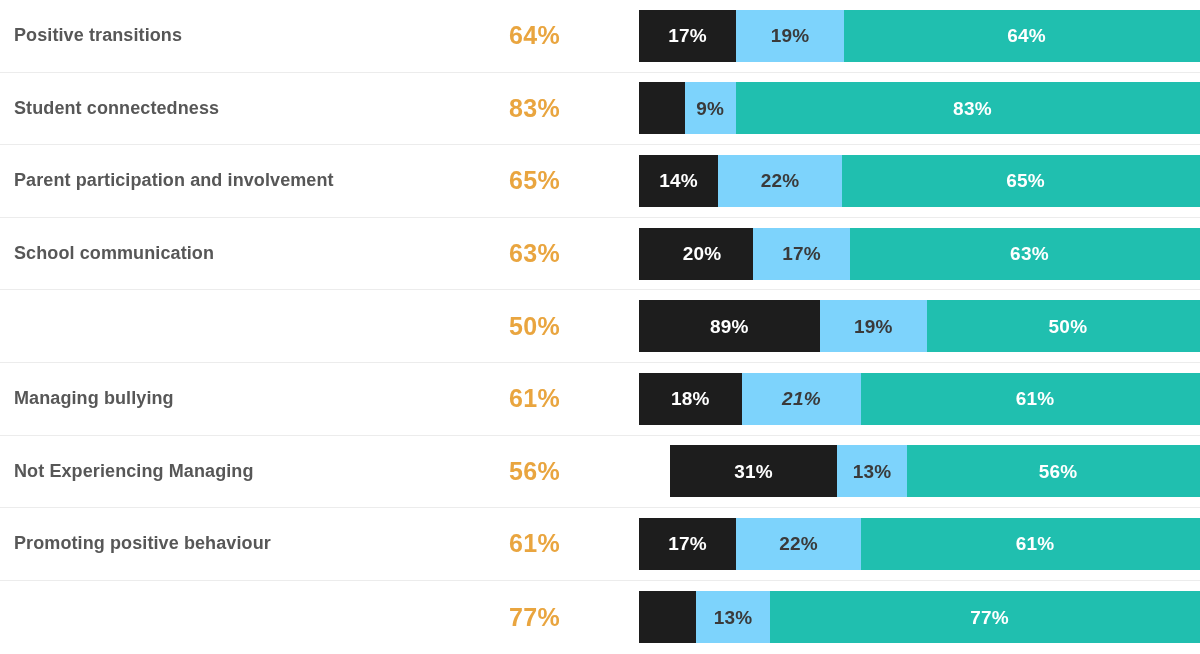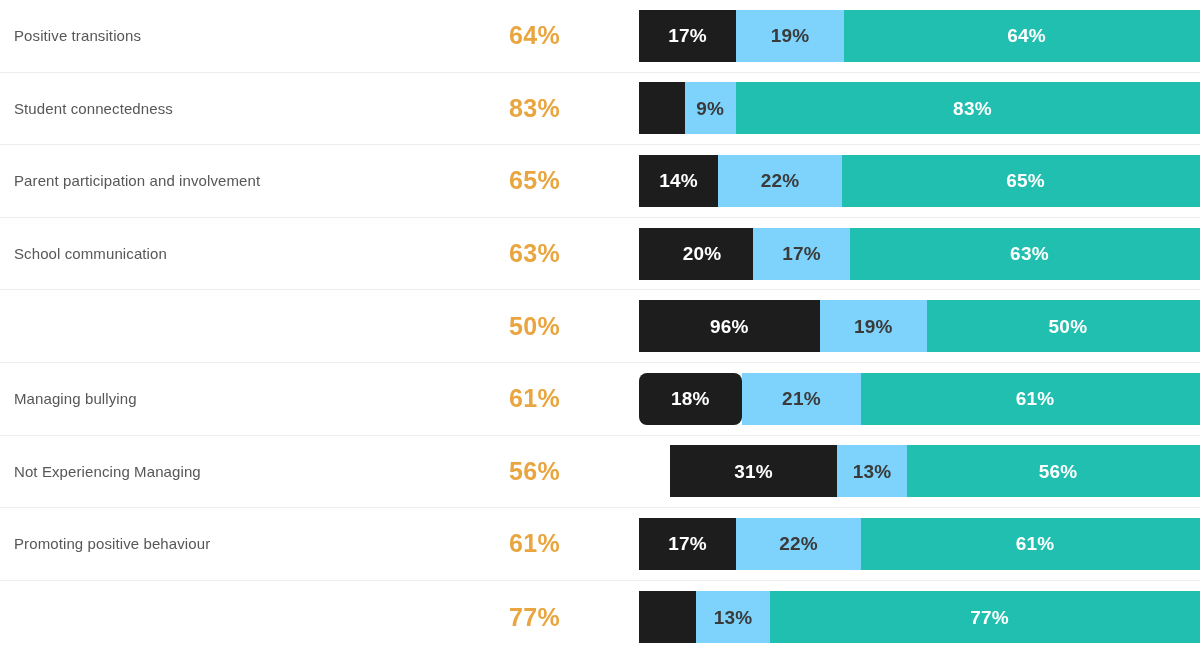--- a/index.html
+++ b/index.html
@@ -39,25 +39,25 @@
   .label-cell {
     position: absolute;
     left: 14px;
     top: 0;
     height: 100%;
     width: 450px;
     display: flex;
     align-items: center;
   }
   .label-text {
-    font-size: 15px;
+    font-size: 18px;
     color: #575757;
     letter-spacing: .1px;
     white-space: nowrap;
-    font-weight: 400;
+    font-weight: 700;
   }
 
   
   .pct-cell {
     position: absolute;
     left: 450px;
     top: 0;
     width: 110px;
     height: 100%;
     display: flex;
@@ -198,44 +198,44 @@
         </div>
       </div>
     </div>
     <div class="row">
       <div class="pct-cell">
         <span class="pct-text">50%</span>
       </div>
       <div class="bar-cell">
         <div class="bar">
           <div class="seg seg-neg" style="width: 32%;">
-            <span class="seg-label">96%</span>
+            <span class="seg-label">89%</span>
           </div>
           <div class="seg seg-neu" style="width: 19%;">
             <span class="seg-label">19%</span>
           </div>
           <div class="seg seg-pos" style="width: 50%;">
             <span class="seg-label">50%</span>
           </div>
         </div>
       </div>
     </div>
     <div class="row">
       <div class="label-cell">
         <span class="label-text">Managing bullying</span>
       </div>
       <div class="pct-cell">
         <span class="pct-text">61%</span>
       </div>
       <div class="bar-cell">
         <div class="bar">
-          <div class="seg seg-neg" style="width: 18%; border-radius: 8px;">
+          <div class="seg seg-neg" style="width: 18%;">
             <span class="seg-label">18%</span>
           </div>
-          <div class="seg seg-neu" style="width: 21%;">
+          <div class="seg seg-neu" style="width: 21%; font-style: italic;">
             <span class="seg-label">21%</span>
           </div>
           <div class="seg seg-pos" style="width: 61%;">
             <span class="seg-label">61%</span>
           </div>
         </div>
       </div>
     </div>
     <div class="row">
       <div class="label-cell">

